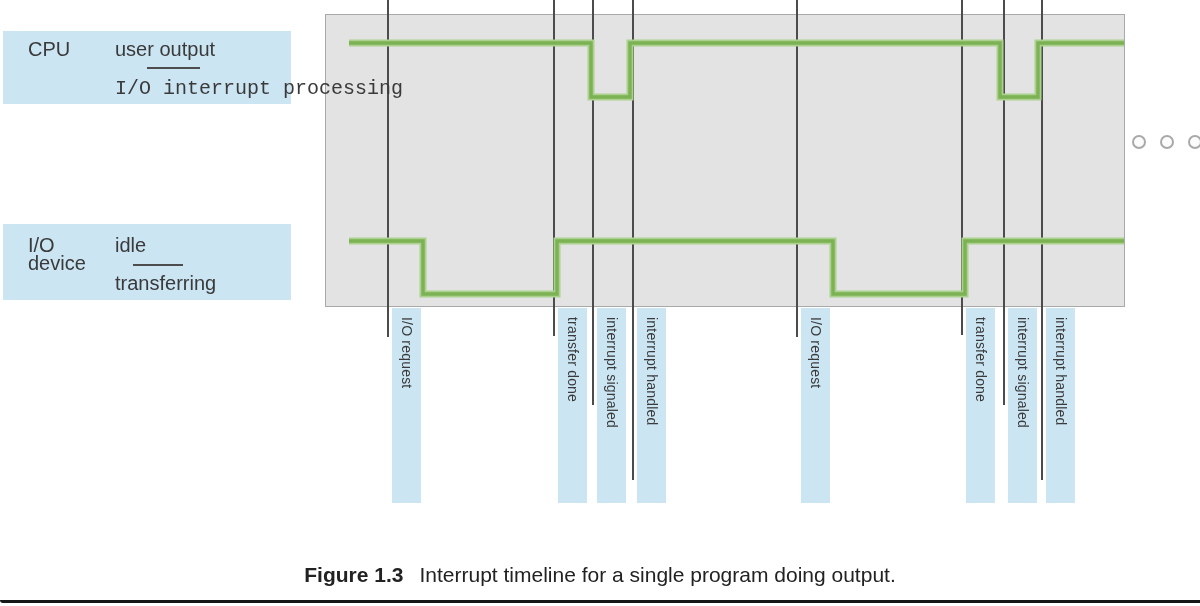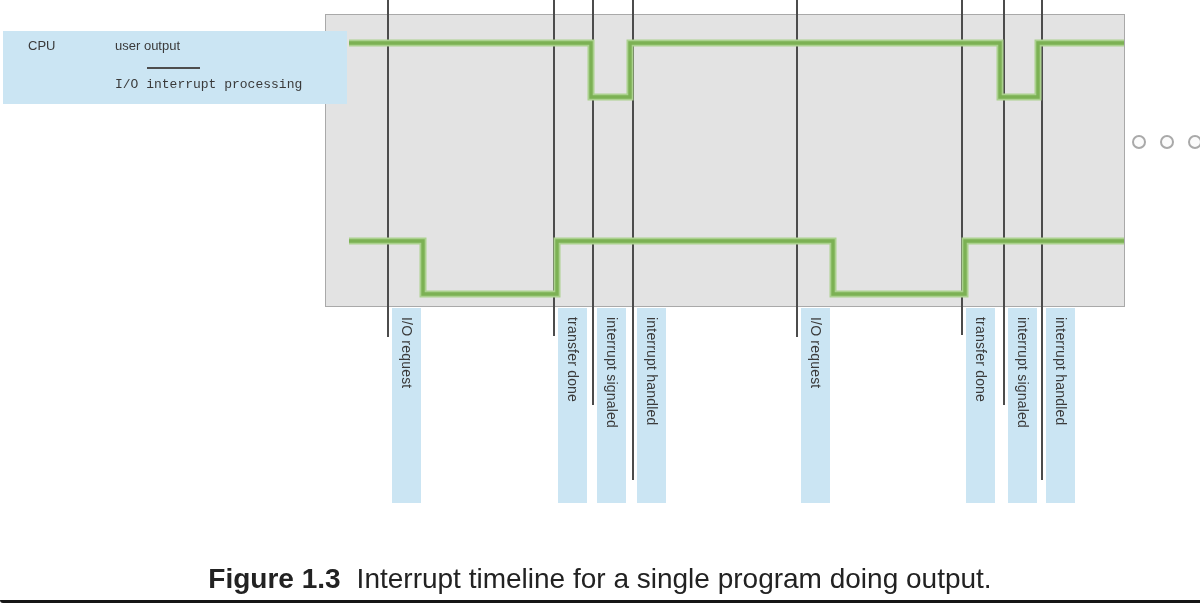--- a/index.html
+++ b/index.html
@@ -9,23 +9,23 @@
   }
   
   .plot{
     position:absolute;left:325px;top:14px;width:800px;height:293px;
     background:var(--panel-gray,#e3e3e3);
     border:1px solid var(--panel-border,#a9a9a9);
     box-sizing:border-box;z-index:1;
   }
   
   .legend{
-    position:absolute;left:3px;width:344px;
+    position:absolute;left:3px;width:288px;
     background:var(--label-blue,#cbe5f3);
-    font-size:13px;z-index:4;
+    font-size:20px;z-index:4;
   }
   .legend-cpu{top:31px;height:73px;}
   .legend-io{top:224px;height:76px;}
   .legend span{position:absolute;white-space:nowrap;}
   .col1{left:25px;}  .col2{left:112px;}
   .legend-cpu .row-top{top:7px;}
   .legend-cpu .row-bottom{top:46px;font-family:Liberation Mono, monospace;}
   .legend-io .row1{top:10px;}
   .legend-io .row2{top:28px;}
   .legend-io .row-bottom{top:48px;}
@@ -47,21 +47,21 @@
   svg.lines{position:absolute;left:0;top:0;z-index:3;pointer-events:none;}
   
   .dot{
     position:absolute;width:14px;height:14px;border-radius:50%;
     background:var(--dot-fill,#fbfbfb);border:2px solid var(--dot-stroke,#a9a9a9);
     box-sizing:border-box;z-index:2;
   }
   
   .caption{
     position:absolute;left:0;top:563px;width:100%;text-align:center;
-    font-size:28px;color:var(--caption,#222222);z-index:4;
+    font-size:21px;color:var(--caption,#222222);z-index:4;
   }
   .cap-label{font-weight:bold;margin-right:16px;}
   
   .bottom-rule{
     position:absolute;left:0;top:600px;width:100%;height:3px;
     background:var(--rule,#161616);border-bottom-left-radius:3px;z-index:5;
   }
 </style>
 </head>
 <body>
@@ -70,20 +70,27 @@
 
   <div class="plot"></div>
 
   <div class="legend legend-cpu">
     <span class="col1 row-top">CPU</span>
     <span class="col2 row-top">user output</span>
     <span class="sep sep-cpu"></span>
     <span class="col2 row-bottom">I/O interrupt processing</span>
   </div>
 
+  <div class="legend legend-io">
+    <span class="col1 row1">I/O</span>
+    <span class="col1 row2">device</span>
+    <span class="col2 row1">idle</span>
+    <span class="sep sep-io"></span>
+    <span class="col2 row-bottom">transferring</span>
+  </div>
 
   <div id="events-layer">
       <div class="event-line" style="left: 387px; height: 337px;"></div>
       <div class="event-strip" style="left: 392px;">
         <span>I/O request</span>
       </div>
       <div class="event-line" style="left: 553px; height: 336px;"></div>
       <div class="event-strip" style="left: 558px;">
         <span>transfer done</span>
       </div>

